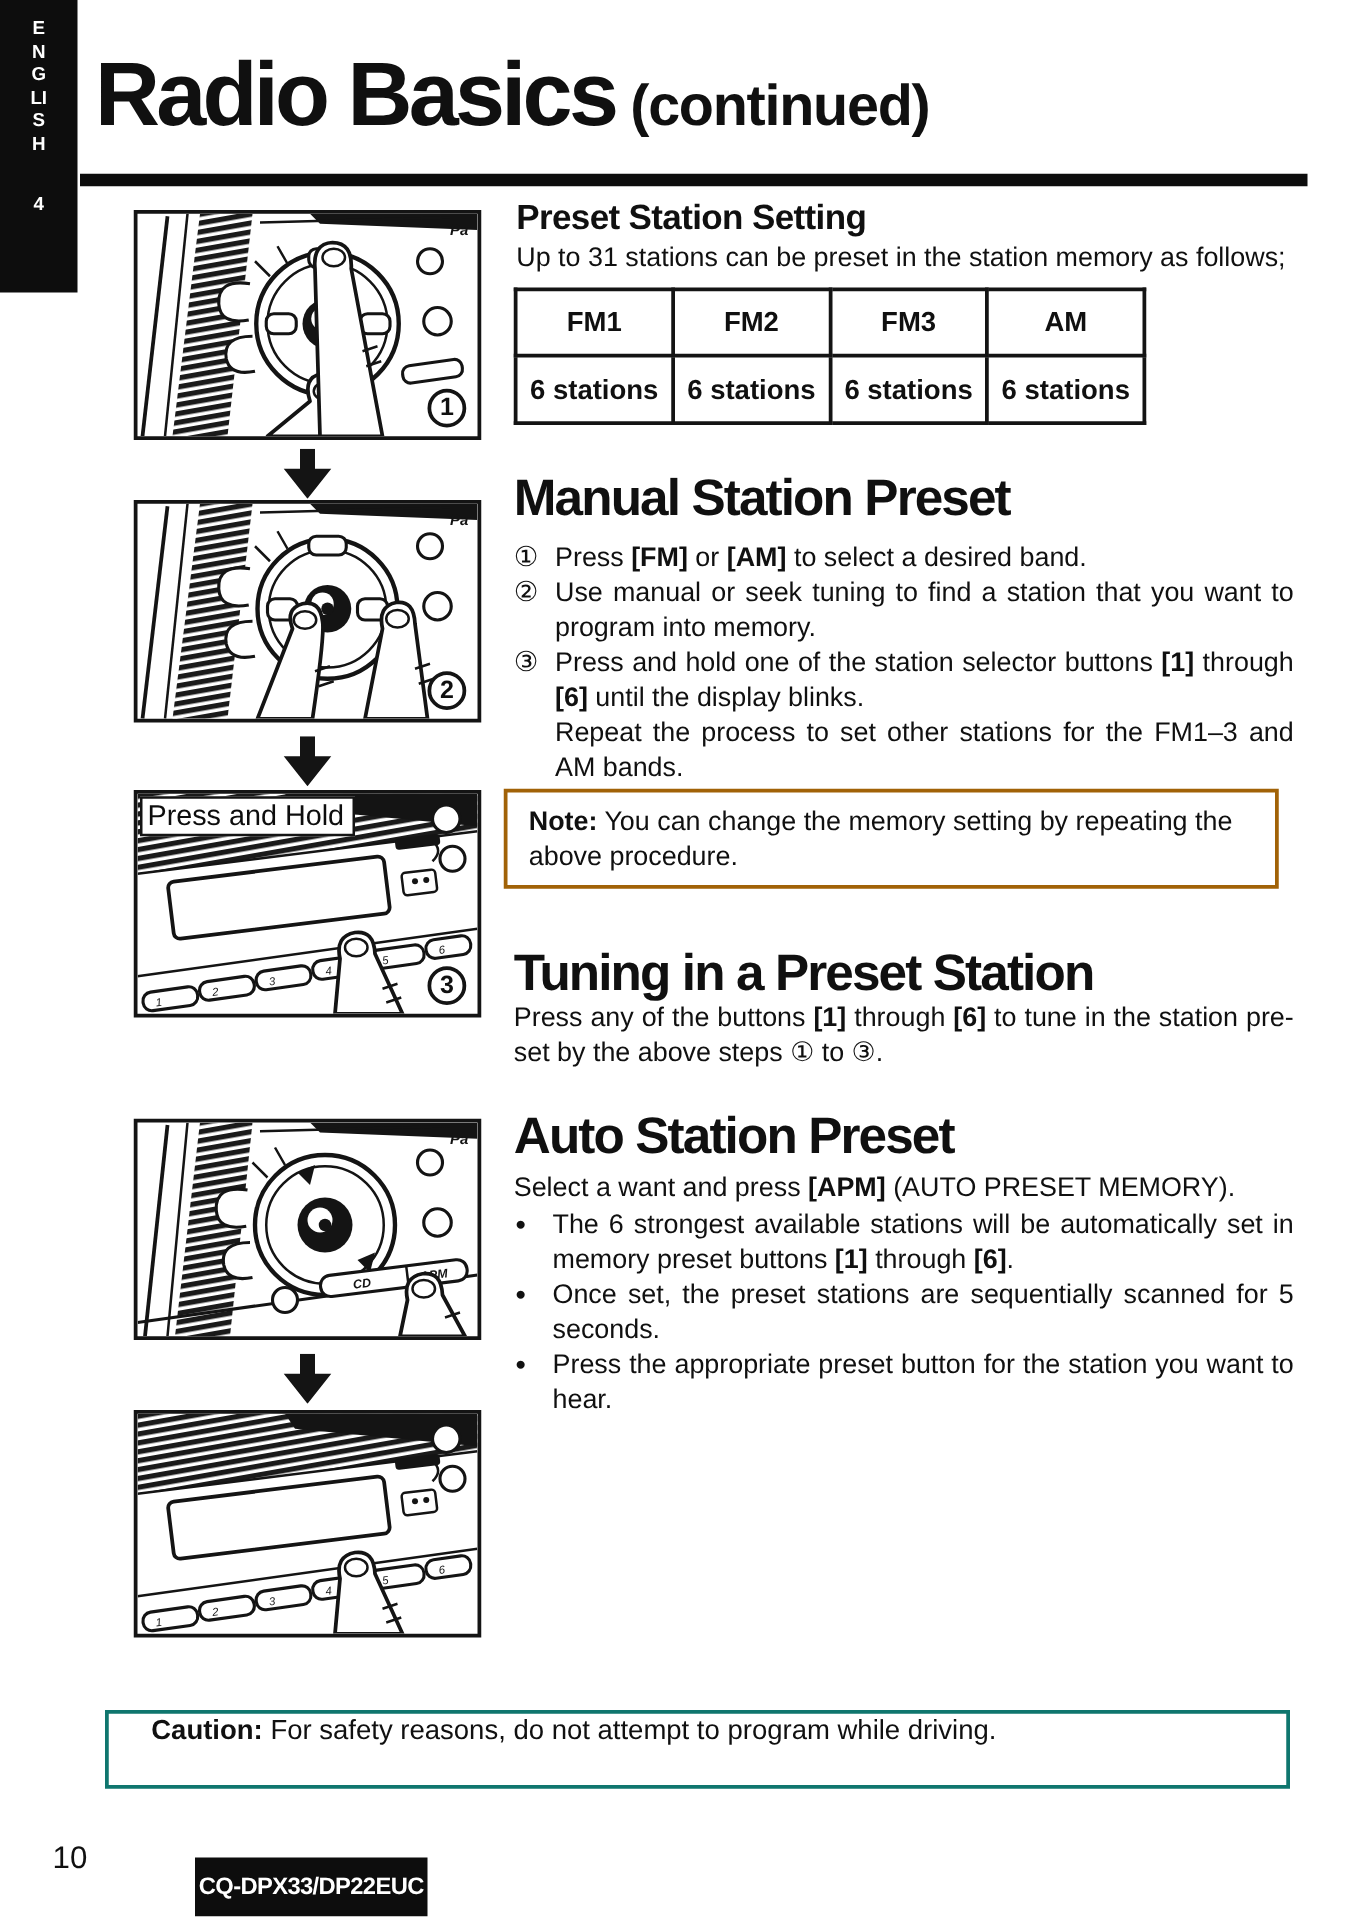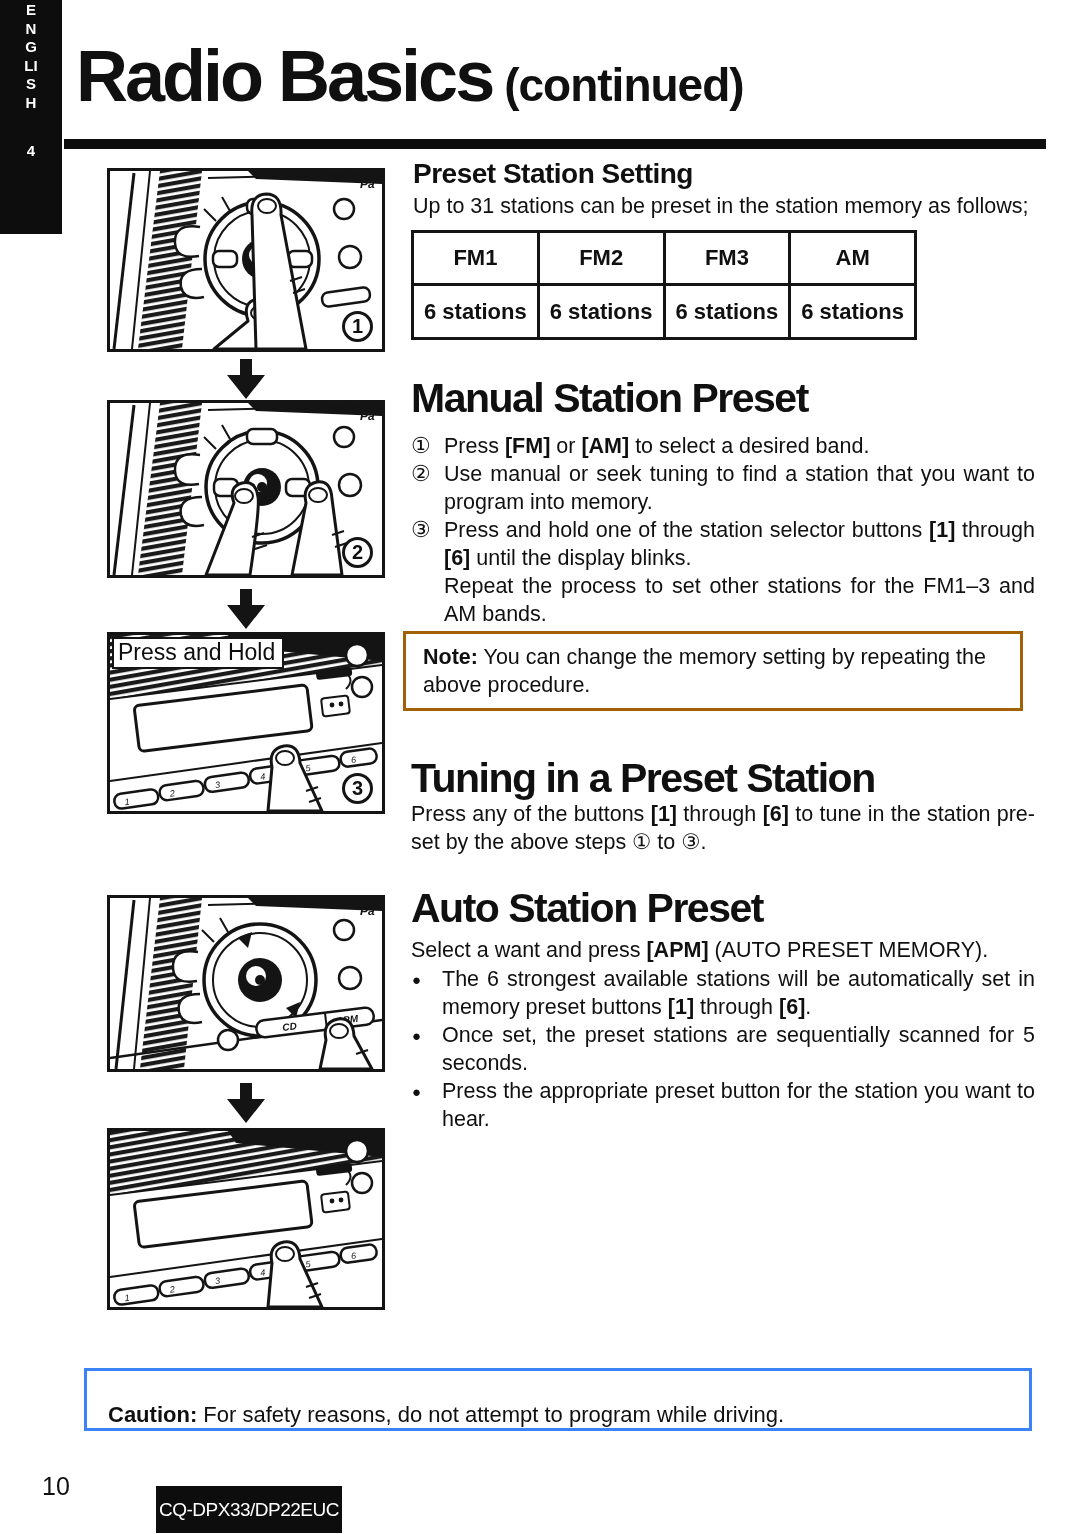--- a/index.html
+++ b/index.html
@@ -11,21 +11,21 @@
     font-family:"Liberation Sans", sans-serif;
     overflow:hidden;
   }
   .abs { position:absolute; }
 
   
   .sidebar {
     left:0; top:42; width:62px; height:234px;
     background:#0d0d0d; color:#ffffff;
     display:flex; flex-direction:column; align-items:center;
-    padding-top:1px;
+    padding-top:14px;
   }
   .sidebar .letters {
     width:18px; font-size:15px; font-weight:bold; line-height:18.5px;
     word-break:break-all; text-align:center;
   }
   .sidebar .num { font-size:15px; font-weight:bold; margin-top:30px; }
 
   .titlebar { left:76px; top:40px; white-space:nowrap; }
   .titlebar .main {
     font-size:72px; font-weight:bold; letter-spacing:-3px; line-height:1;
@@ -77,31 +77,31 @@
   .step .txt  { flex:1; }
   .step-extra { padding-left:33px; }
 
   .note-box {
     left:403px; top:631px; width:620px; min-height:75px;
     border:3px solid #a16207; padding:9px 14px 9px 17px;
   }
 
   .caution-box {
     left:84px; top:1368px; width:948px; height:63px;
-    border:3px solid #3b82f6;
-    display:flex; align-items:flex-end; padding-left:21px;
+    border:3px solid #0f766e;
+    display:flex; align-items:flex-start; padding-left:34px;
     font-size:22px;
   }
 
   .page-num { left:42px; top:1472px; font-size:25px; }
   .model-box {
     left:156px; top:1486px; width:186px; height:47px;
     background:#0d0d0d; color:#ffffff;
     display:flex; align-items:center; justify-content:center;
-    font-size:19px; font-weight:normal; letter-spacing:-0.5px;
+    font-size:19px; font-weight:bold; letter-spacing:-0.5px;
   }
   svg text { font-family:"Liberation Sans", sans-serif; }
 </style>
 </head>
 <body>
 
 <div class="abs sidebar">
   <div class="letters">ENGLISH</div>
   <div class="num">4</div>
 </div>

